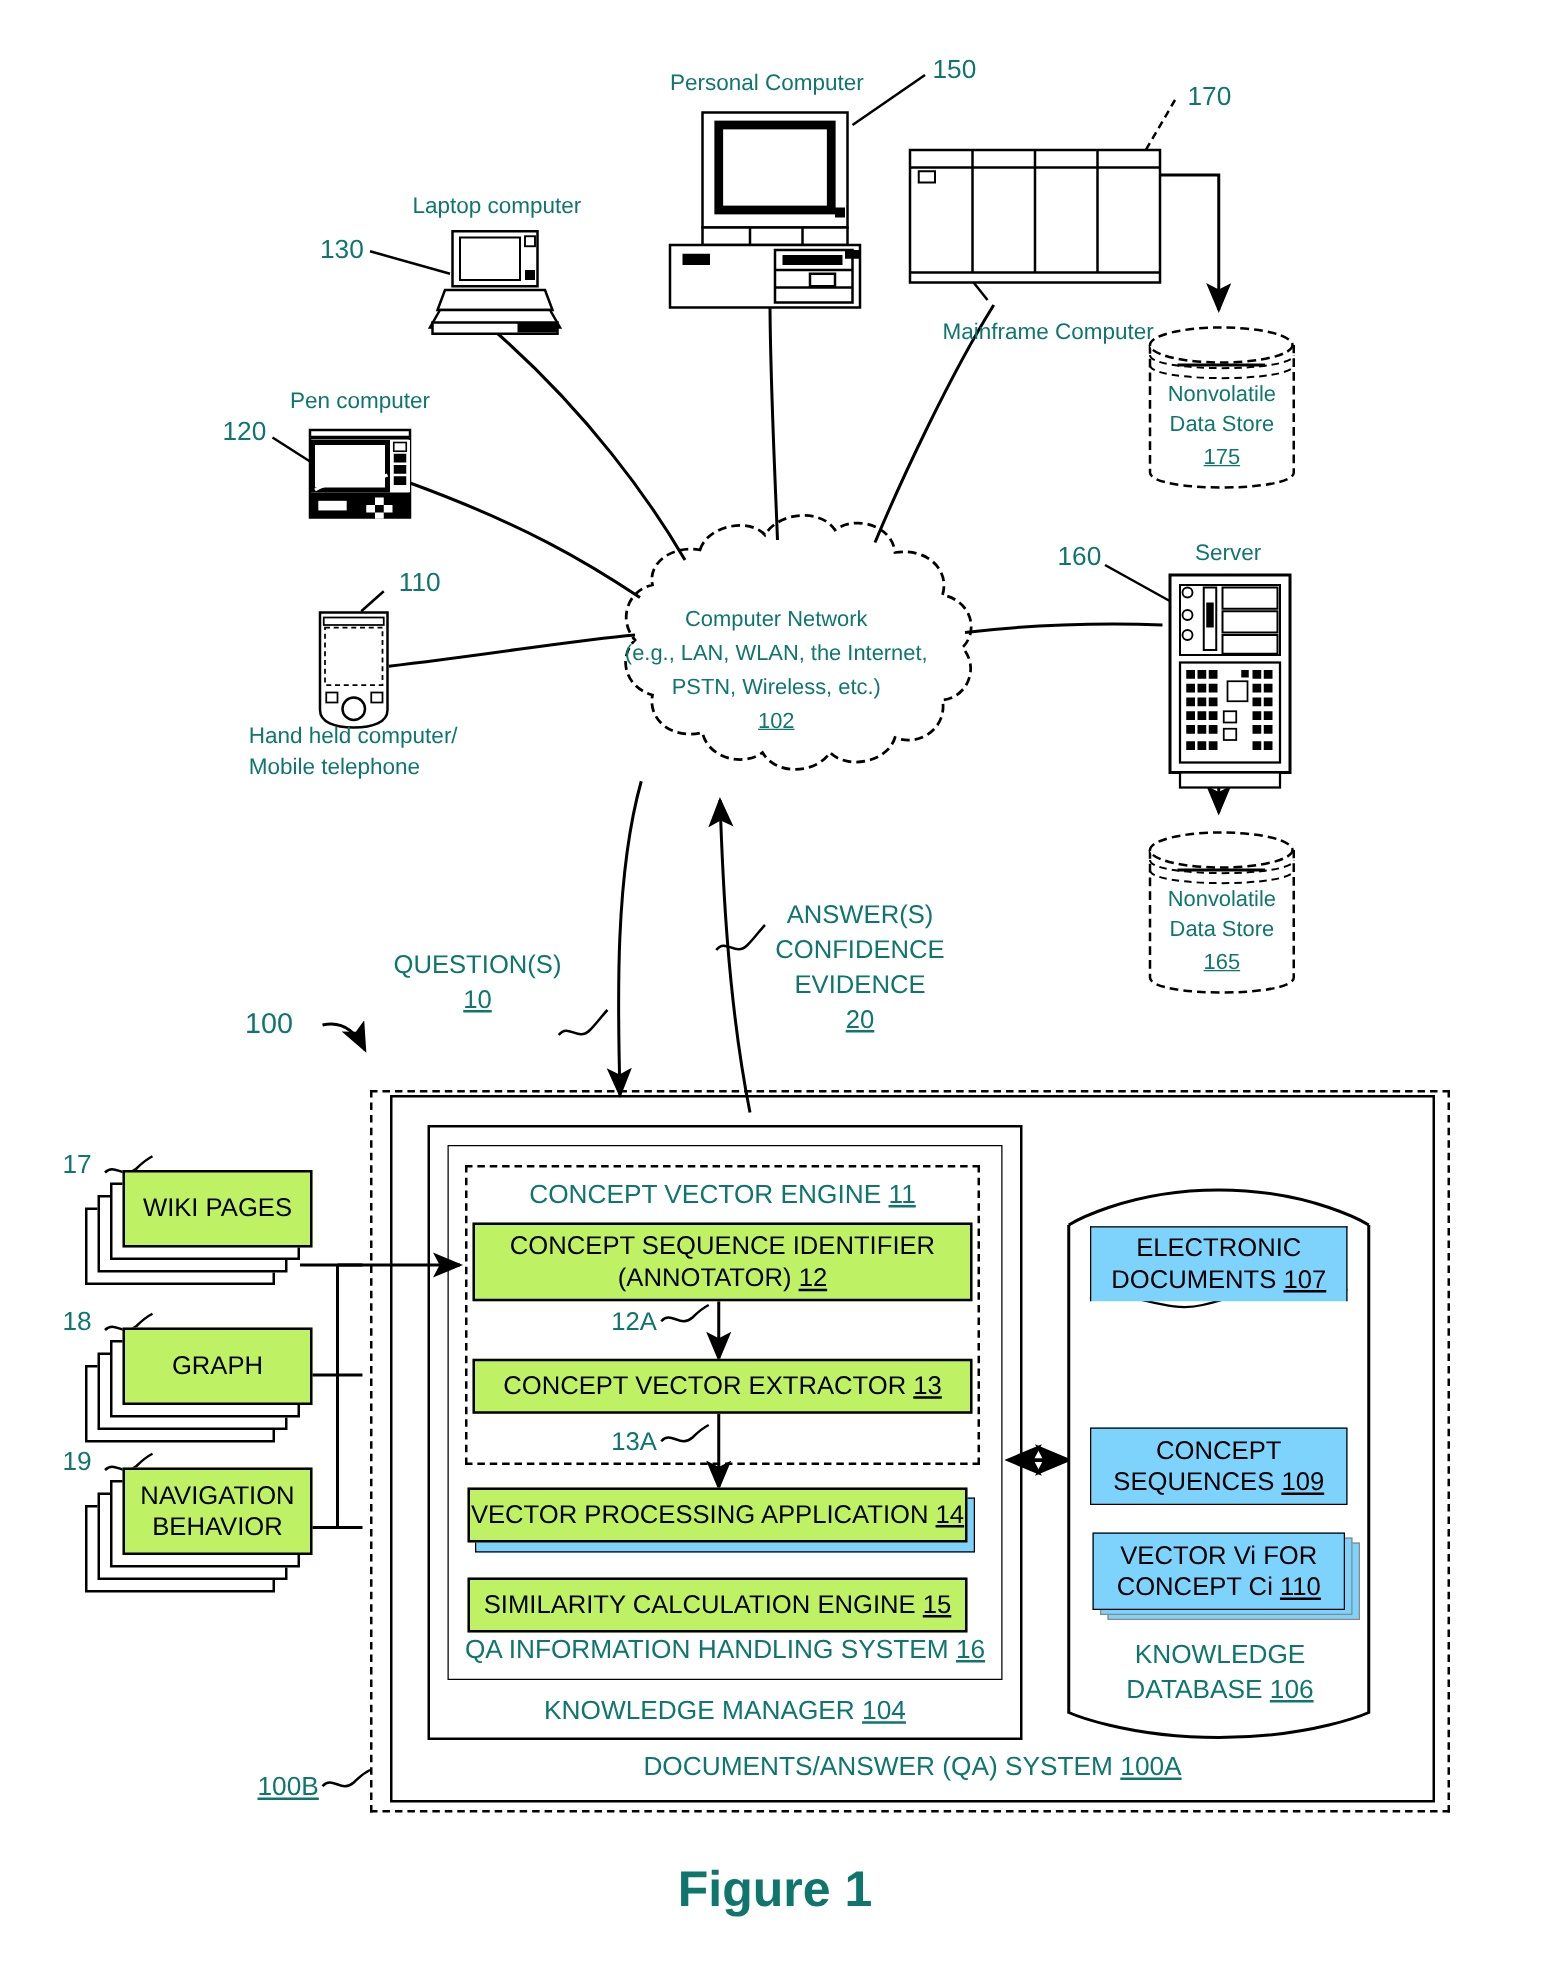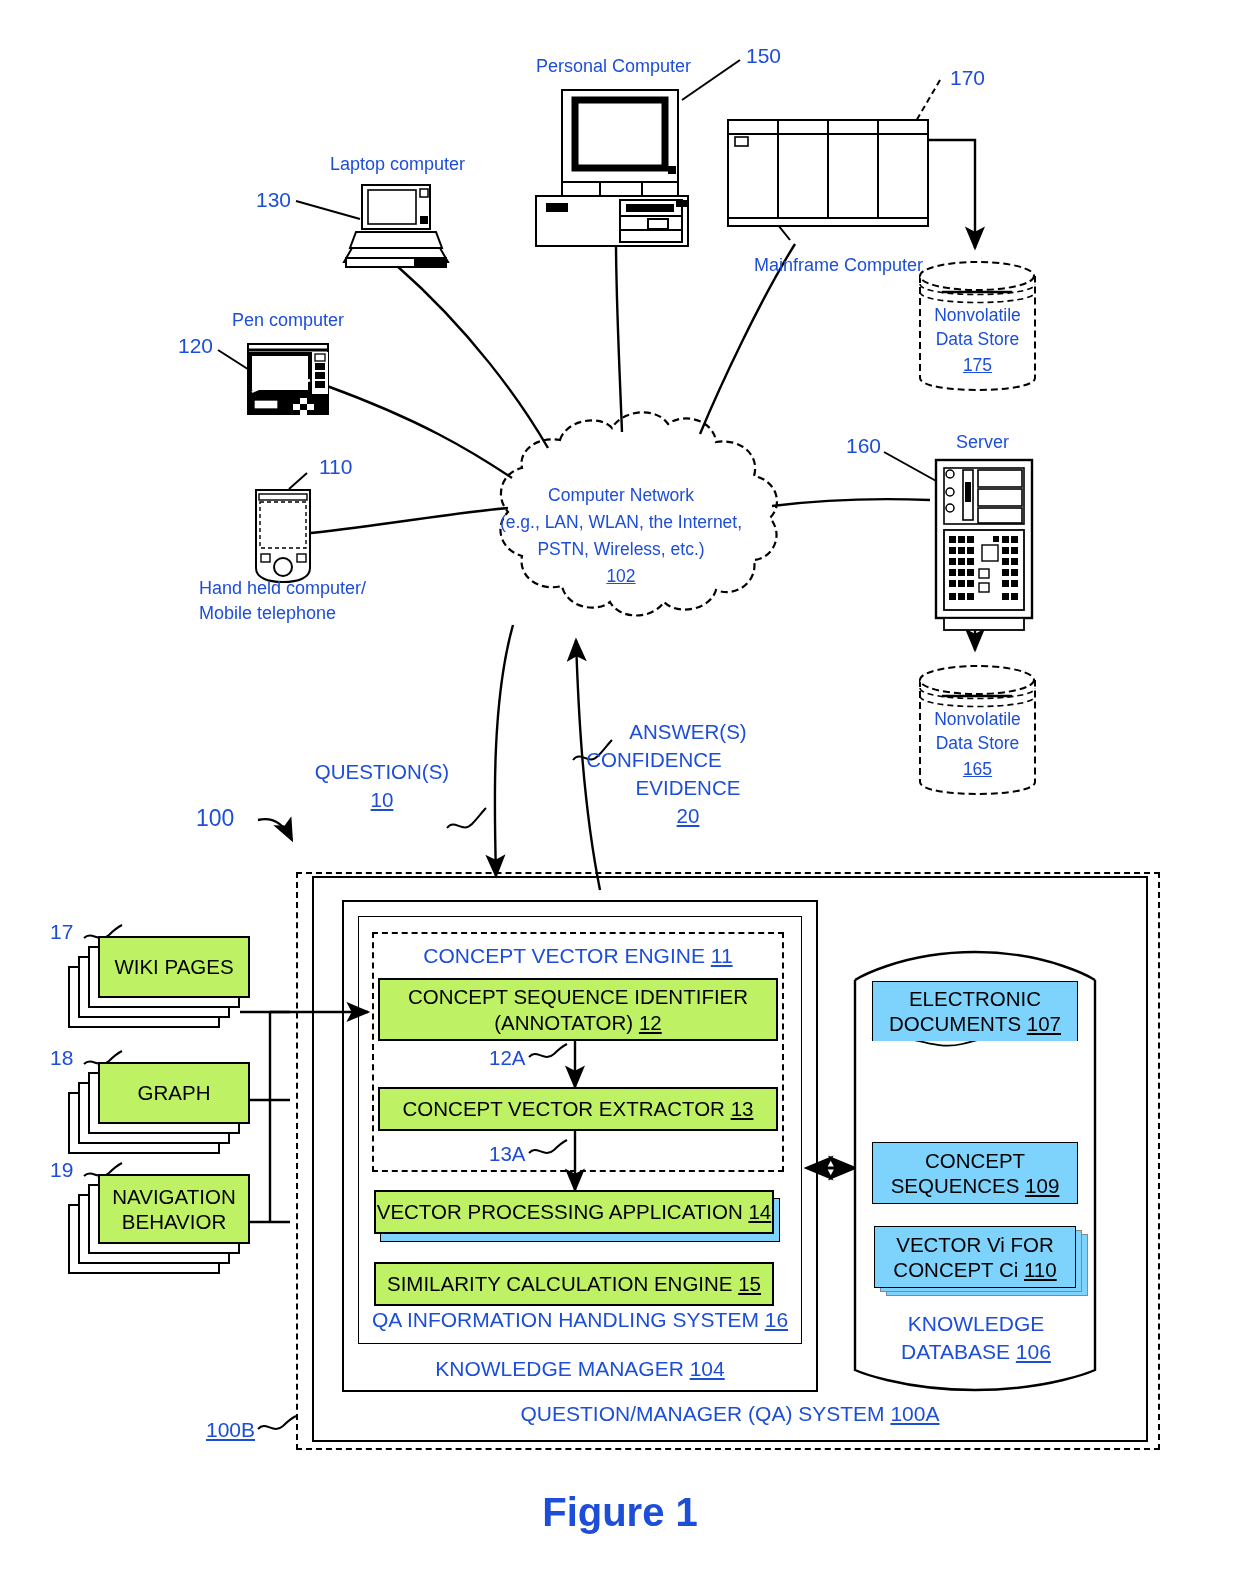--- a/index.html
+++ b/index.html
@@ -1,18 +1,18 @@
 <!DOCTYPE html>
 <html><head>
 <meta charset="utf-8">
 <style>
   html,body{margin:0;padding:0;background:#fff;}
   body{font-family:"Liberation Sans",sans-serif;color:#000;}
   #page{position:relative;width:1240px;height:1582px;overflow:hidden;background:#fff;}
-  .lbl{position:absolute;font-family:"Liberation Sans",sans-serif;color:#1d4ed8;white-space:nowrap;}
+  .lbl{position:absolute;font-family:"Liberation Sans",sans-serif;color:#0f766e;white-space:nowrap;}
   .ctr{text-align:center;}
   .u{text-decoration:underline;}
   svg{position:absolute;left:0;top:0;overflow:visible;}
   .box{position:absolute;border:2.4px solid #000;background:#bef264;box-sizing:border-box;
        display:flex;align-items:center;justify-content:center;text-align:center;}
   .boxthin{position:absolute;border:1.6px solid #000;background:#7dd3fc;box-sizing:border-box;
        display:flex;align-items:center;justify-content:center;text-align:center;}
   .dashbox{position:absolute;border:2.6px dashed #000;background:transparent;box-sizing:border-box;}
   .frame{position:absolute;border:2.4px solid #000;background:transparent;box-sizing:border-box;}
   .t17{font-size:17.5px;}
@@ -282,21 +282,21 @@
   <div class="lbl t17 ctr u" style="left:920px;top:355px;width:115px;">175</div>
 
   <div class="lbl t17 ctr" style="left:920px;top:709px;width:115px;">Nonvolatile</div>
   <div class="lbl t17 ctr" style="left:920px;top:733px;width:115px;">Data Store</div>
   <div class="lbl t17 ctr u" style="left:920px;top:759px;width:115px;">165</div>
 
   <div class="lbl t20 ctr" style="left:312px;top:760px;width:140px;">QUESTION(S)</div>
   <div class="lbl t20 ctr u" style="left:312px;top:788px;width:140px;">10</div>
 
   <div class="lbl t20 ctr" style="left:598px;top:720px;width:180px;">ANSWER(S)</div>
-  <div class="lbl t20 ctr" style="left:564px;top:748px;width:180px;">CONFIDENCE</div>
+  <div class="lbl t20 ctr" style="left:598px;top:748px;width:180px;">CONFIDENCE</div>
   <div class="lbl t20 ctr" style="left:598px;top:776px;width:180px;">EVIDENCE</div>
   <div class="lbl t20 ctr u" style="left:598px;top:804px;width:180px;">20</div>
 
   <div class="lbl refnum" style="left:196px;top:805px;font-size:23px;">100</div>
 
   <div>
     <div class="stackpg" style="left:68px;top:966px;width:152px;height:62px;"></div>
     <div class="stackpg" style="left:78px;top:956px;width:152px;height:62px;"></div>
     <div class="stackpg" style="left:88px;top:946px;width:152px;height:62px;"></div>
     <div class="box" style="left:98px;top:936px;width:152px;height:62px;">
@@ -324,21 +324,21 @@
       <span class="t20">BEHAVIOR</span>
     </div>
   </div>
   <div class="lbl refnum" style="left:50px;top:1158px;">19</div>
 
   <div class="dashbox" style="left:296px;top:872px;width:864px;height:578px;"></div>
   <div class="lbl refnum u" style="left:206px;top:1418px;">100B</div>
 
   <div class="frame" style="left:312px;top:876px;width:836px;height:566px;"></div>
   <div class="lbl t21 ctr" style="left:312px;top:1402px;width:836px;">
-    <span>QUESTION/MANAGER (QA) SYSTEM</span><span> </span><span class="u">100A</span>
+    <span>DOCUMENTS/ANSWER (QA) SYSTEM</span><span> </span><span class="u">100A</span>
   </div>
 
   <div class="frame" style="left:342px;top:900px;width:476px;height:492px;"></div>
   <div class="lbl t21 ctr" style="left:342px;top:1357px;width:476px;">
     <span>KNOWLEDGE MANAGER</span><span> </span><span class="u">104</span>
   </div>
 
   <div class="frame" style="left:358px;top:916px;width:444px;height:428px;border-width:1.8px;"></div>
   <div class="lbl t21 ctr" style="left:358px;top:1308px;width:444px;">
     <span>QA INFORMATION HANDLING SYSTEM</span><span> </span><span class="u">16</span>

